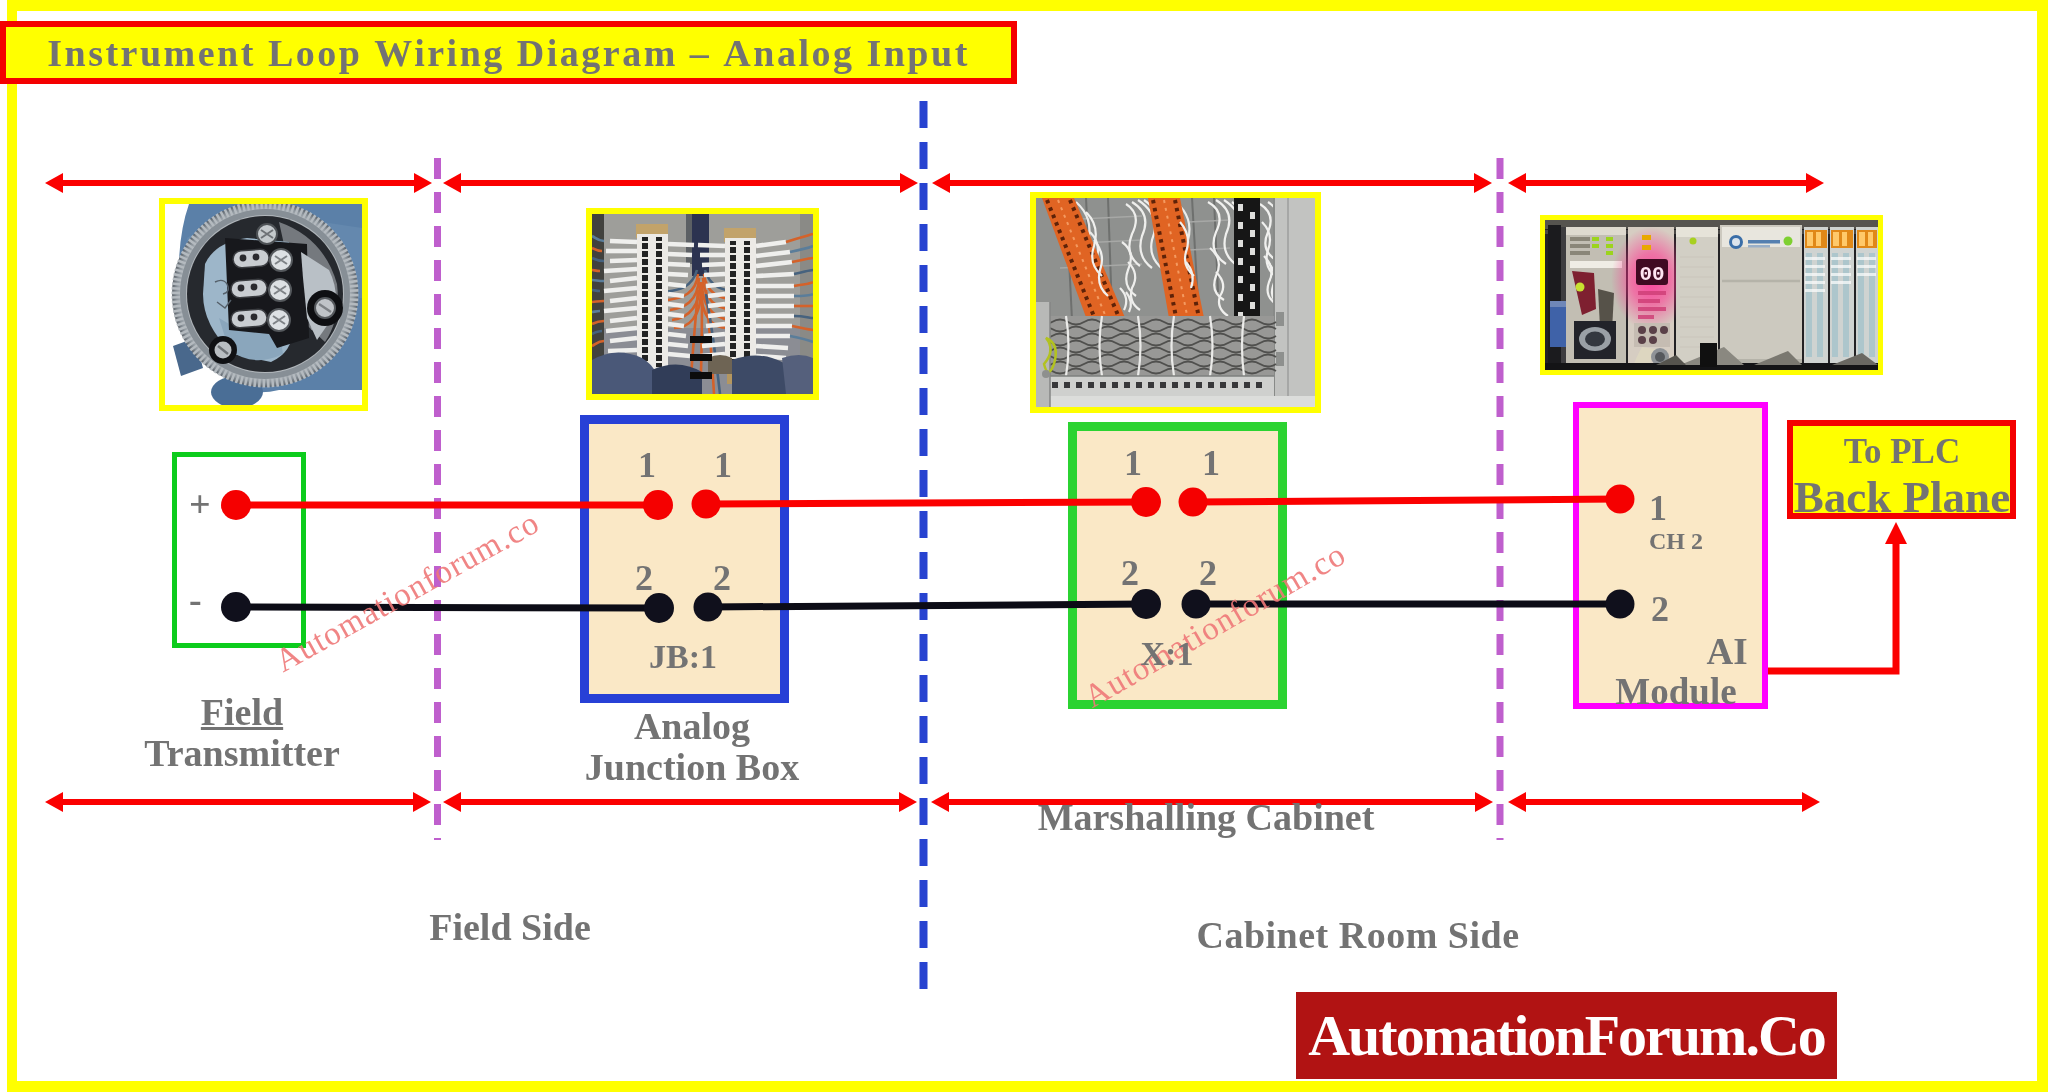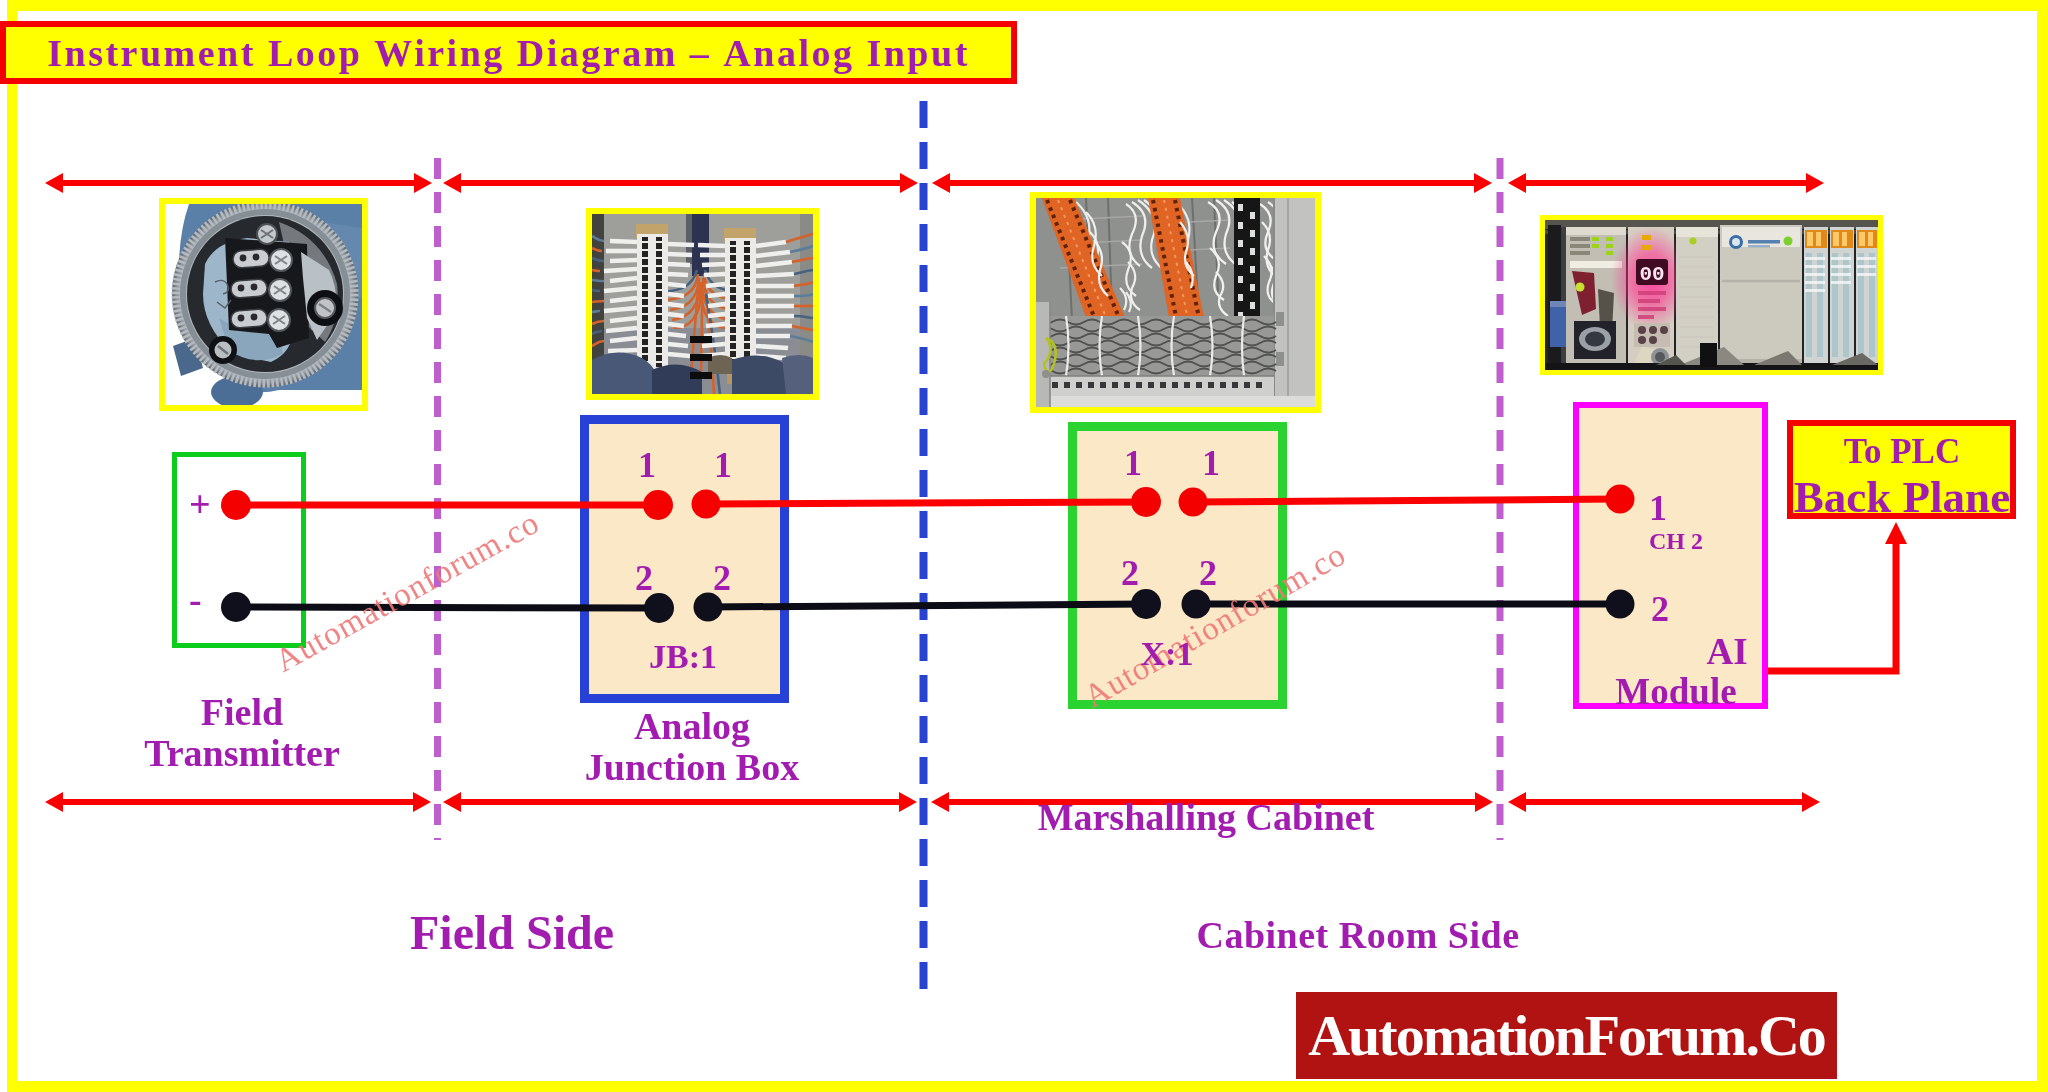--- a/index.html
+++ b/index.html
@@ -1,19 +1,19 @@
 <!DOCTYPE html>
 <html><head>
 <meta charset="utf-8">
 <style>
   html,body{margin:0;padding:0;background:#fff;}
   #page{position:relative;width:2048px;height:1092px;background:#fff;overflow:hidden;
         font-family:"Liberation Serif",serif;}
   .abs{position:absolute;}
-  .rtxt{color:#a21caf;font-weight:bold;text-align:center;white-space:nowrap;}
+  .rtxt{color:#737373;font-weight:bold;text-align:center;white-space:nowrap;}
 </style>
 </head>
 <body>
 <div id="page">
 
   <div class="abs" style="left:7px;top:0;width:2041px;height:1092px;border:11px solid #ffff00;border-left-width:10px;box-sizing:border-box;"></div>
 
   <div class="abs" style="left:172px;top:452px;width:134px;height:196px;border:5px solid #0ccc1c;box-sizing:border-box;background:#fff;"></div>
   <div class="abs" style="left:580px;top:415px;width:209px;height:288px;border:9px solid #2740d6;box-sizing:border-box;background:#fae8c6;"></div>
   <div class="abs" style="left:1068px;top:422px;width:219px;height:287px;border:9px solid #2bd331;box-sizing:border-box;background:#fae8c6;"></div>
@@ -112,27 +112,27 @@
 
   <div class="abs rtxt" style="left:1638px;top:487px;width:40px;font-size:36px;">1</div>
   <div class="abs rtxt" style="left:1640px;top:588px;width:40px;font-size:36px;">2</div>
   <div class="abs rtxt" style="left:1616px;top:528px;width:120px;font-size:24px;">CH 2</div>
   <div class="abs rtxt" style="left:1667px;top:630px;width:120px;font-size:37px;">AI</div>
   <div class="abs rtxt" style="left:1596px;top:670px;width:160px;font-size:37px;">Module</div>
 
   <div class="abs rtxt" style="left:1792px;top:432px;width:220px;font-size:35px;">To PLC</div>
   <div class="abs rtxt" style="left:1792px;top:471px;width:220px;font-size:45px;">Back Plane</div>
 
-  <div class="abs rtxt" style="left:142px;top:690px;width:200px;font-size:38px;">Field</div>
+  <div class="abs rtxt" style="left:142px;top:690px;width:200px;font-size:38px;text-decoration:underline;">Field</div>
   <div class="abs rtxt" style="left:102px;top:731px;width:280px;font-size:38px;">Transmitter</div>
   <div class="abs rtxt" style="left:592px;top:704px;width:200px;font-size:38px;">Analog</div>
   <div class="abs rtxt" style="left:552px;top:745px;width:280px;font-size:38px;">Junction Box</div>
   <div class="abs rtxt" style="left:1026px;top:750px;width:360px;font-size:38px;margin-top:45px;">Marshalling Cabinet</div>
 
-  <div class="abs rtxt" style="left:410px;top:905px;width:200px;font-size:48px;">Field Side</div>
+  <div class="abs rtxt" style="left:410px;top:905px;width:200px;font-size:38px;">Field Side</div>
   <div class="abs rtxt" style="left:1188px;top:913px;width:340px;font-size:38px;letter-spacing:0.5px;">Cabinet Room Side</div>
 
   <div class="abs" style="left:1296px;top:992px;width:541px;height:87px;background:#b11313;"></div>
   <div class="abs" style="left:1296px;top:992px;width:541px;height:87px;line-height:87px;font-size:58px;letter-spacing:-2px;font-weight:bold;color:#fff;text-align:center;white-space:nowrap;">AutomationForum.Co</div>
 
   <svg class="abs" style="left:159px;top:198px;" width="209" height="213" viewBox="0 0 209 213">
     <rect x="0" y="0" width="209" height="213" fill="#ffff00"></rect>
     <rect x="6" y="6" width="197" height="201" fill="#ffffff"></rect>
     <defs>
       <clipPath id="p1clip">

